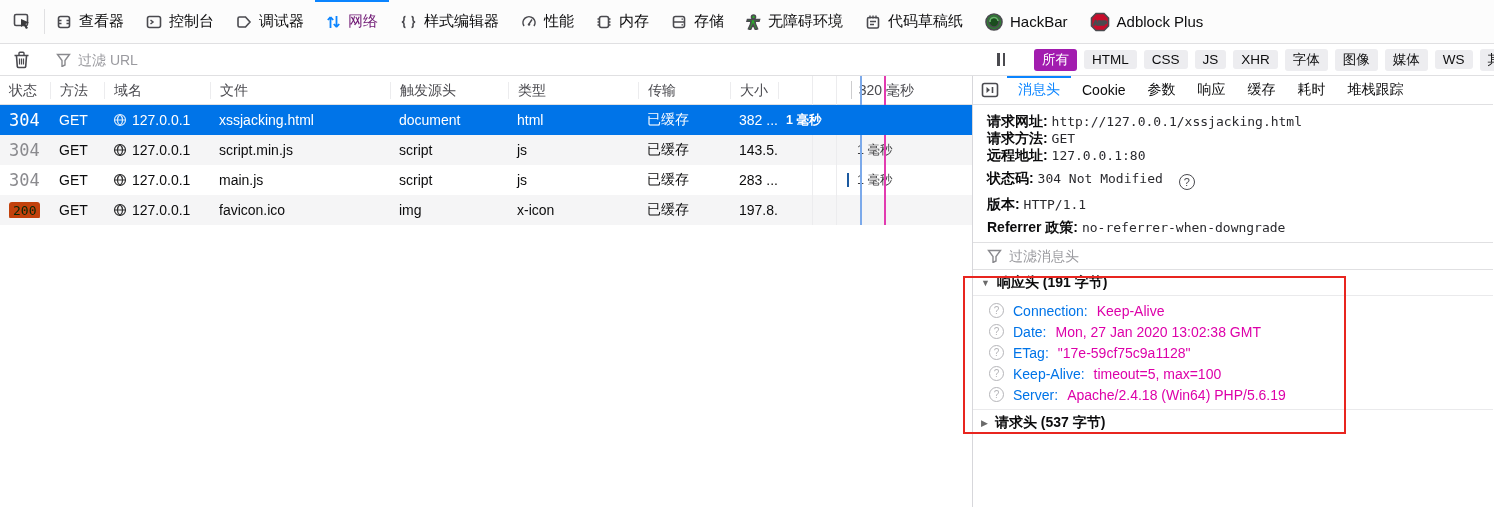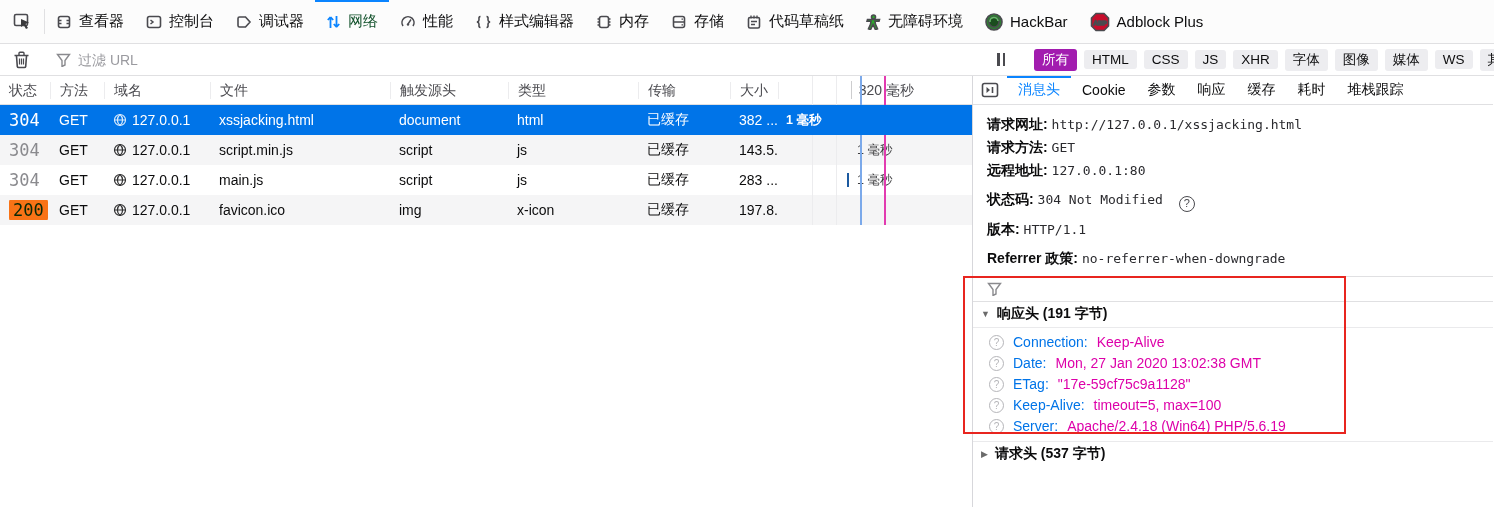--- a/index.html
+++ b/index.html
@@ -7,21 +7,21 @@
     font-family:"Liberation Sans","DejaVu Sans",sans-serif; color:#0c0c0d; }
   .devtools { position:relative; width:1494px; height:508px; background:#fff; }
 
   
   .toolbar { height:44px; display:flex; align-items:stretch; background:#fcfcfc;
     border-bottom:1px solid #e0e0e2; font-size:15px; }
   .picker { width:44px; display:flex; align-items:center; justify-content:center; }
   .vsep { width:1px; background:#e0e0e2; margin:9px 0; }
   .tb-tab { display:flex; align-items:center; gap:7px; padding:0 11px; cursor:default; white-space:nowrap; }
   .tb-tab .ico { display:flex; align-items:center; }
-  .tb-tab.active { color:#14532d; box-shadow:inset 0 2px 0 0 #0a84ff; }
+  .tb-tab.active { color:#701a75; box-shadow:inset 0 2px 0 0 #0a84ff; }
   .tb-tab.active svg { stroke:#0a84ff; }
   .tb-tab svg { stroke:#4a4a4f; fill:none; stroke-width:1.6; }
 
   
   .netbar { height:32px; display:flex; align-items:center; background:#fff;
     border-bottom:1px solid #e0e0e2; font-size:14px; }
   .trash { width:42px; display:flex; justify-content:center; }
   .urlfilter { flex:0 0 auto; display:flex; align-items:center; gap:7px; padding-left:13px; width:940px; }
   .urlfilter input, .hdrfilter input { border:none; outline:none; font-size:14px; width:300px;
     font-family:inherit; color:#0c0c0d; background:transparent; }
@@ -42,22 +42,22 @@
   .grid-row { display:grid; grid-template-columns:50px 54px 106px 180px 118px 130px 92px 48px 1fr; }
   .thead { height:29px; align-items:center; color:#4a4a4f; font-size:14px; border-bottom:1px solid #e0e0e2; }
   .thead .hc { padding-left:9px; border-left:1px solid #ececee; height:17px; line-height:17px; white-space:nowrap; }
   .thead .hc:first-child { border-left:none; }
   .row { height:30px; align-items:center; font-size:14px; position:relative; }
   .row:nth-child(odd) { background:#f5f5f6; }
   .row .c { padding-left:9px; white-space:nowrap; overflow:hidden; }
   .row.sel { background:#0074e8; color:#fff; z-index:3; }
   .row.sel .st304 { color:#fff; }
   .st304 { color:#8a8a8e; font-family:"DejaVu Sans Mono",monospace; font-size:17px; }
-  .st200 { background:#f97316; color:#072807; font-family:"DejaVu Sans Mono",monospace;
-    font-size:17px; border-radius:3px; padding:1px 4px; }
+  .st200 { background:#c2410c; color:#072807; font-family:"DejaVu Sans Mono",monospace;
+    font-size:13px; border-radius:3px; padding:1px 4px; }
   .domain { display:flex; align-items:center; gap:5px; }
   .domain svg { stroke:currentColor; fill:none; stroke-width:1.2; opacity:.85; flex:none; }
   .wfcell { position:relative; height:100%; }
   .wf-label { position:absolute; top:50%; transform:translateY(-50%); font-size:12.5px; color:#3d3d3f; white-space:nowrap; }
   .row.sel .wf-label { color:#fff; font-weight:bold; left:8px; }
   .wf-tick { position:absolute; top:8px; width:2px; height:14px; background:#1c5aa0; }
   
   .tl-head { position:relative; height:100%; }
   .tl-start { position:absolute; left:9px; top:50%; transform:translateY(-50%); white-space:nowrap;margin-top:22px; }
   .tl-end { position:absolute; right:58px; top:50%; transform:translateY(-50%);
@@ -67,21 +67,21 @@
   .vgrid { position:absolute; top:0; bottom:0; width:1px; background:#ececee; }
   .vblue { position:absolute; top:0; bottom:0; width:2px; background:#7ba9ea; }
   .vmagenta { position:absolute; top:0; bottom:0; width:2px; background:#e23bb0; }
 
   
   .dtabs { height:29px; display:flex; align-items:stretch; border-bottom:1px solid #e0e0e2; font-size:14px; }
   .dtab { display:flex; align-items:center; padding:0 11px; white-space:nowrap; }
   .dtab.active { color:#0a84ff; box-shadow:inset 0 2px 0 0 #0a84ff; }
   .sb-toggle { width:34px; display:flex; align-items:center; justify-content:center; }
   .summary { padding:8px 0 6px 14px; }
-  .sline { line-height:23px; font-size:14px; white-space:nowrap; }
+  .sline { line-height:16px; font-size:14px; white-space:nowrap; }
   .sline.sp { margin-top:6px; }
   .sline b { font-weight:bold; }
   .sline .mono { font-family:"DejaVu Sans Mono",monospace; font-size:13px; color:#2a2a2e; }
   .help { display:inline-flex; width:16px; height:16px; border:1.4px solid #4a4a4f; border-radius:50%;
     align-items:center; justify-content:center; font-size:11px; color:#4a4a4f; vertical-align:-3px; margin-left:12px; }
   .hdrfilter { display:flex; align-items:center; gap:7px; padding:5px 0 5px 14px;
     border-top:1px solid #e0e0e2; border-bottom:1px solid #e0e0e2; }
   .section-title { display:flex; align-items:center; gap:7px; height:26px; padding-left:8px;
     font-size:14px; font-weight:600; border-bottom:1px solid #eaeaec; }
   .tri { font-size:9px; color:#6a6a6a; }
@@ -146,78 +146,78 @@
       <span class="ico">
         <svg width="15" height="16" viewBox="0 0 15 16">
             <path d="M4.5 14 V3 M4.5 3 L1.8 6 M4.5 3 L7.2 6 M10.5 2 V13 M10.5 13 L7.8 10 M10.5 13 L13.2 10" stroke="#0a84ff" stroke-width="1.8" fill="none"></path>
           </svg>
       </span>
       <span>网络</span>
     </div>
 
     <div class="tb-tab">
       <span class="ico">
+        <svg width="17" height="16" viewBox="0 0 17 16" class="icon-dark">
+            <path d="M5.5 2.5 c-2 0 -1.5 2 -1.5 3.5 s-2 2 -2 2 s2 .5 2 2 s-.5 3.5 1.5 3.5 M11.5 2.5 c2 0 1.5 2 1.5 3.5 s2 2 2 2 s-2 .5 -2 2 s.5 3.5 -1.5 3.5"></path>
+          </svg>
+      </span>
+      <span>样式编辑器</span>
+    </div>
+
+    <div class="tb-tab">
+      <span class="ico">
         <svg width="16" height="16" viewBox="0 0 16 16" class="icon-dark">
             <path d="M3 12 a6 6 0 1 1 10 0"></path>
             <path d="M8 10 L11 5.5" stroke-width="1.4"></path>
             <circle cx="8" cy="10.5" r="1.2" fill="#4a4a4f" stroke="none"></circle>
           </svg>
       </span>
       <span>性能</span>
     </div>
 
     <div class="tb-tab">
       <span class="ico">
-        <svg width="17" height="16" viewBox="0 0 17 16" class="icon-dark">
-            <path d="M5.5 2.5 c-2 0 -1.5 2 -1.5 3.5 s-2 2 -2 2 s2 .5 2 2 s-.5 3.5 1.5 3.5 M11.5 2.5 c2 0 1.5 2 1.5 3.5 s2 2 2 2 s-2 .5 -2 2 s.5 3.5 -1.5 3.5"></path>
-          </svg>
-      </span>
-      <span>样式编辑器</span>
-    </div>
-
-    <div class="tb-tab">
-      <span class="ico">
         <svg width="16" height="16" viewBox="0 0 16 16" class="icon-dark">
             <rect x="3.5" y="2.5" width="9" height="11" rx="2"></rect>
             <path d="M3.5 5 h-2 M3.5 8 h-2 M3.5 11 h-2 M14.5 5 h-2 M14.5 8 h-2 M14.5 11 h-2" stroke-width="1.3"></path>
           </svg>
       </span>
       <span>内存</span>
     </div>
 
     <div class="tb-tab">
       <span class="ico">
         <svg width="16" height="16" viewBox="0 0 16 16" class="icon-dark">
             <rect x="2.5" y="2.5" width="11" height="11" rx="2"></rect>
             <path d="M2.5 8 h11 M10.5 5.2 h1.5 M10.5 10.8 h1.5" stroke-width="1.3"></path>
           </svg>
       </span>
       <span>存储</span>
-    </div>
-
-    <div class="tb-tab">
-      <span class="ico">
-        <svg width="16" height="16" viewBox="0 0 16 16" class="icon-dark">
-            <rect x="2.5" y="3.5" width="11" height="10.5" rx="1.5"></rect>
-            <path d="M5 1.5 v3 M8 1.5 v3 M11 1.5 v3 M5 7.5 h6 M5 10.5 h4" stroke-width="1.3"></path>
-          </svg>
-      </span>
-      <span>代码草稿纸</span>
     </div>
 
     <div class="tb-tab">
       <span class="ico">
         <svg width="15" height="16" viewBox="0 0 15 16">
             <g fill="#2bab2b">
               <circle cx="7.5" cy="3" r="2"></circle>
               <path d="M1.5 5.5 h12 l-.5 1.8 h-4 l.5 3 l2 4.5 l-2 .9 l-2.5 -5.2 l-2.5 5.2 l-2 -.9 l2 -4.5 l.5 -3 h-4 Z"></path>
             </g>
           </svg>
       </span>
       <span>无障碍环境</span>
+    </div>
+
+    <div class="tb-tab">
+      <span class="ico">
+        <svg width="16" height="16" viewBox="0 0 16 16" class="icon-dark">
+            <rect x="2.5" y="3.5" width="11" height="10.5" rx="1.5"></rect>
+            <path d="M5 1.5 v3 M8 1.5 v3 M11 1.5 v3 M5 7.5 h6 M5 10.5 h4" stroke-width="1.3"></path>
+          </svg>
+      </span>
+      <span>代码草稿纸</span>
     </div>
 
     <div class="tb-tab">
       <span class="ico">
         <svg width="18" height="18" viewBox="0 0 18 18">
             <circle cx="9" cy="9" r="8" fill="#2e7d32"></circle>
             <circle cx="9" cy="9" r="5" fill="#1b4d1e"></circle>
             <path d="M5 9 a4 4 0 0 1 8 -1" stroke="#66bb6a" stroke-width="1.6" fill="none"></path>
           </svg>
       </span>
@@ -414,20 +414,21 @@
         </div>
         <div class="sline sp">
           <b>Referrer 政策:</b> <span class="mono">no-referrer-when-downgrade</span>
         </div>
       </div>
 
       <div class="hdrfilter">
         <svg width="15" height="14" viewBox="0 0 15 14" class="funnel-svg">
             <path d="M1.5 1.5 h12 L9 7.5 v4.5 l-3 1.5 v-6 Z"></path>
           </svg>
+        <input type="text" placeholder="过滤消息头" style="">
       </div>
 
       <div class="section-title">
         <span class="tri">▼</span>
         <span>响应头 (191 字节)</span>
       </div>
 
       <div style="padding-top:4px;">
         <div class="hrow">
           <span class="hhelp">?</span>

